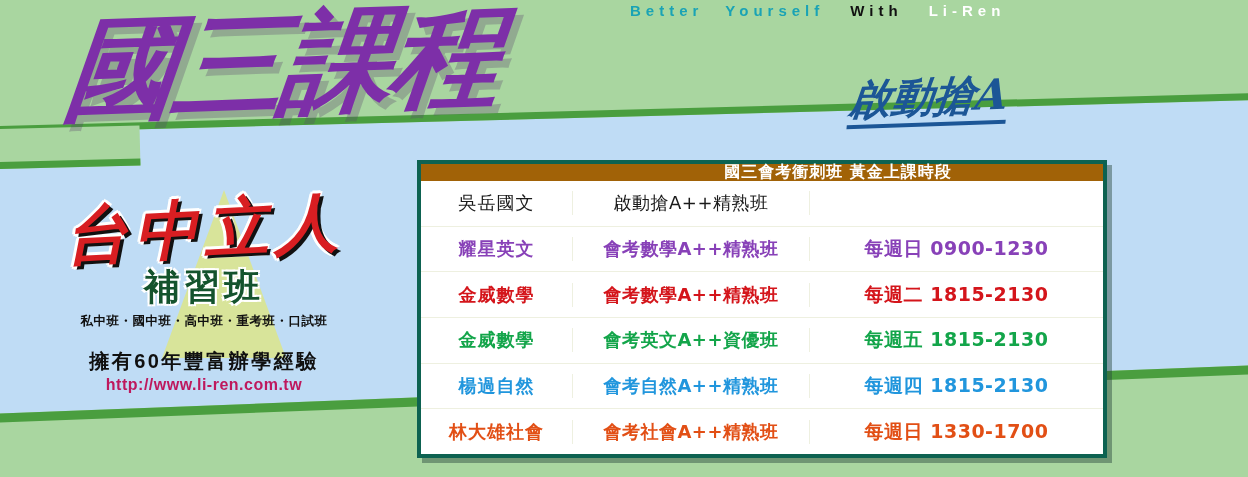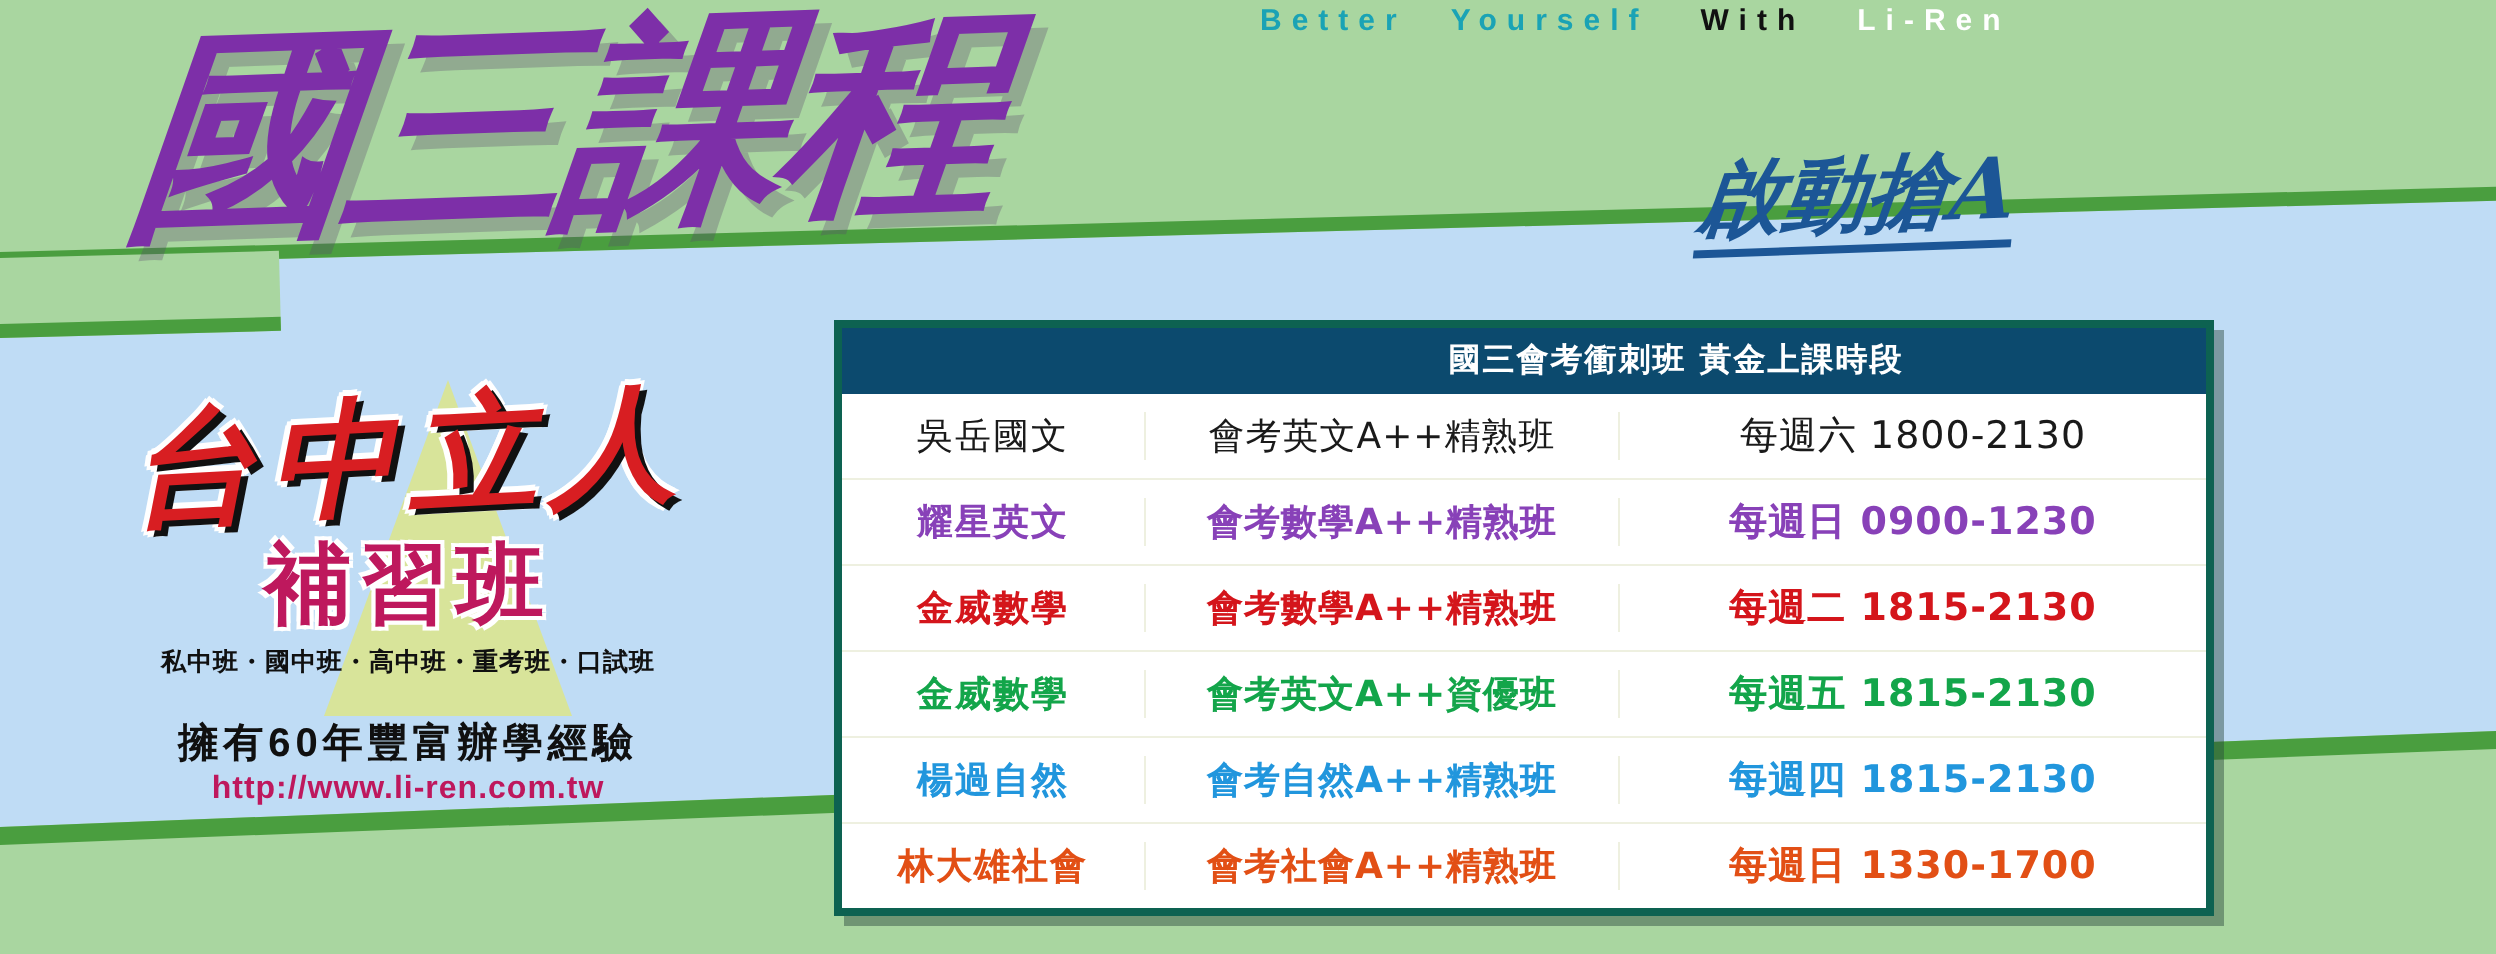--- a/index.html
+++ b/index.html
@@ -98,22 +98,22 @@
     text-shadow:
        3px 3px 0 #111,
       -2px -2px 0 #fff, 2px -2px 0 #fff, -2px 2px 0 #fff,
       0 -3px 0 #fff, 0 3px 0 #fff, -3px 0 0 #fff;
     white-space:nowrap;
   }
   .logo-sub {
     position:relative; z-index:2; text-align:center;
     margin-top:2px;
     font-family:"DejaVu Serif","Liberation Serif",serif;
-    font-size:44px; font-weight:bold;
-    color:#be185d;
+    font-size:36px; font-weight:bold;
+    color:#14532d;
     letter-spacing:4px;
     text-shadow:-2px -2px 0 #fff,2px -2px 0 #fff,-2px 2px 0 #fff,2px 2px 0 #fff;
     white-space:nowrap;
   }
   .logo-classes {
     position:relative; z-index:2; text-align:center;
     margin-top:1px;
     font-size:12.5px; font-weight:bold; color:#101010;
     letter-spacing:0.5px;
     white-space:nowrap;
@@ -143,21 +143,21 @@
   .sched {
     position:absolute; left:417px; top:160px;
     width:690px; height:298px;
     background:#ffffff;
     border:4px solid #0d6251;
     z-index:9;
     display:flex; flex-direction:column;
     font-family:"DejaVu Sans","Liberation Sans",sans-serif;
   }
   .sched-head {
-    height:33px; background:#0c4a6e;
+    height:17px; background:#a16207;
     display:flex; align-items:center;
     flex:0 0 auto;
   }
   .sched-head .hspacer { width:152px; flex:0 0 auto; }
   .sched-head .htitle {
     flex:1 1 auto; text-align:center;
     color:#ffffff; font-size:16px; font-weight:bold;
     letter-spacing:1px; white-space:nowrap;
   }
   .sched-body { flex:1 1 auto; display:flex; flex-direction:column; }
@@ -213,22 +213,21 @@
   <div class="sched-shadow"></div>
 
   <div class="sched">
     <div class="sched-head">
       <div class="hspacer"></div>
       <div class="htitle">國三會考衝刺班  黃金上課時段</div>
     </div>
     <div class="sched-body" id="sched-body">
         <div class="srow">
           <div class="c-teacher" style="color: rgb(26, 26, 26);">吳岳國文</div>
-          <div class="c-course" style="color: rgb(26, 26, 26);">會考英文A++精熟班</div>
-          <div class="c-time" style="color: rgb(26, 26, 26);">每週六 1800-2130</div>
+          <div class="c-course" style="color: rgb(26, 26, 26);">啟動搶A++精熟班</div>
         </div>
         <div class="srow">
           <div class="c-teacher" style="color: rgb(136, 65, 184);">耀星英文</div>
           <div class="c-course" style="color: rgb(136, 65, 184);">會考數學A++精熟班</div>
           <div class="c-time" style="color: rgb(136, 65, 184);">每週日 0900-1230</div>
         </div>
         <div class="srow">
           <div class="c-teacher" style="color: rgb(212, 21, 27);">金威數學</div>
           <div class="c-course" style="color: rgb(212, 21, 27);">會考數學A++精熟班</div>
           <div class="c-time" style="color: rgb(212, 21, 27);">每週二 1815-2130</div>

